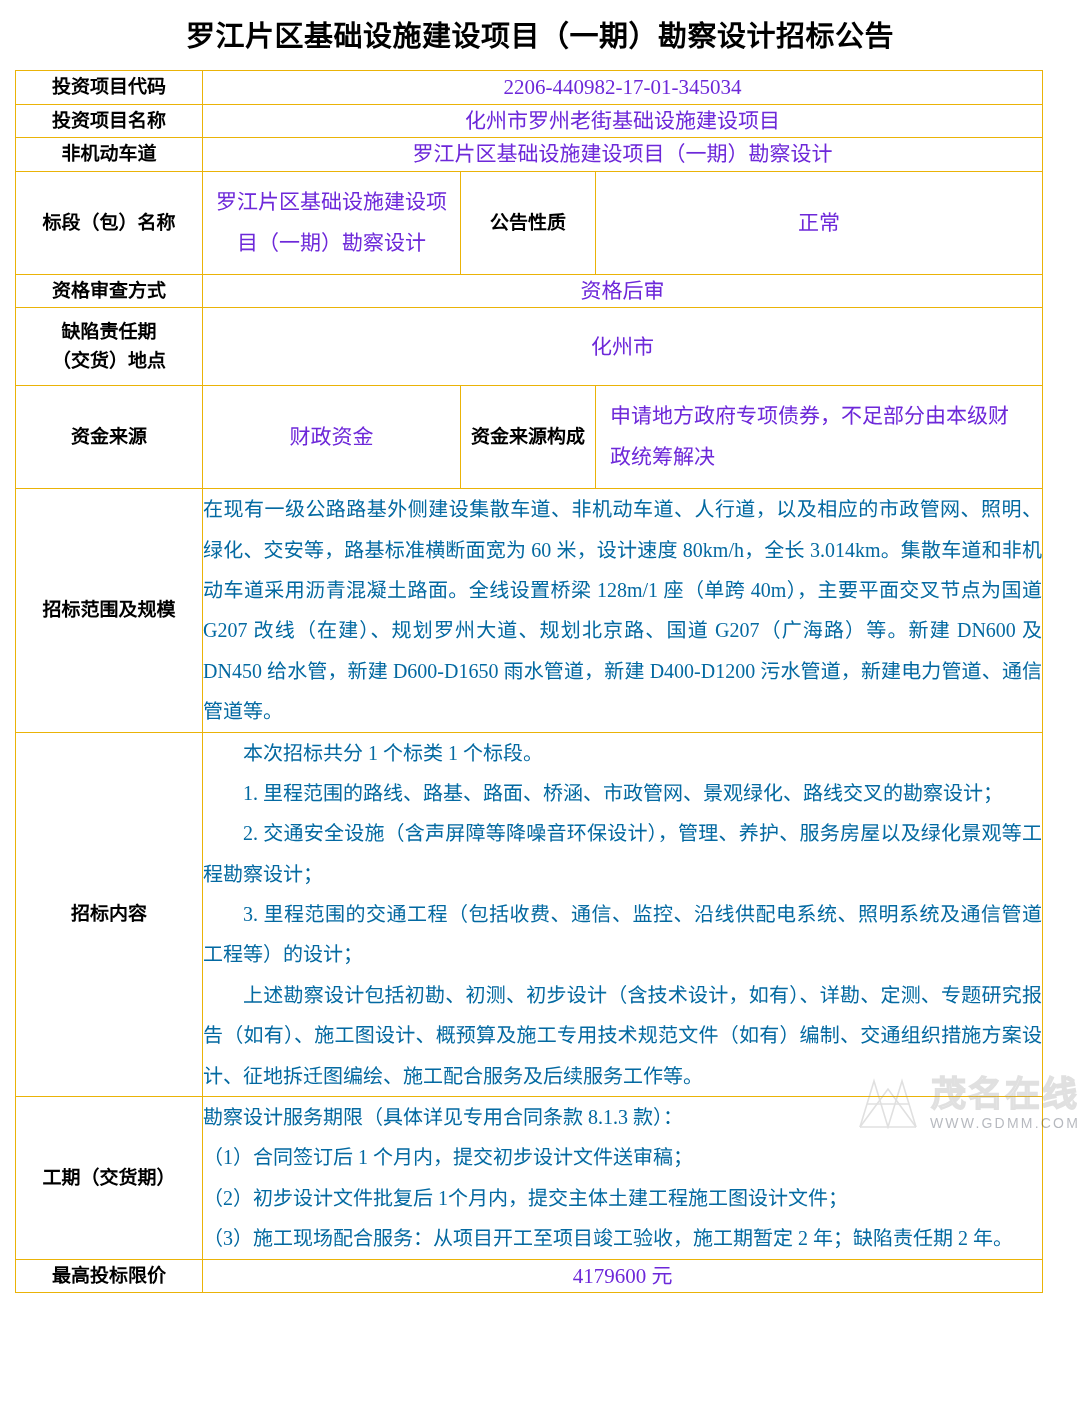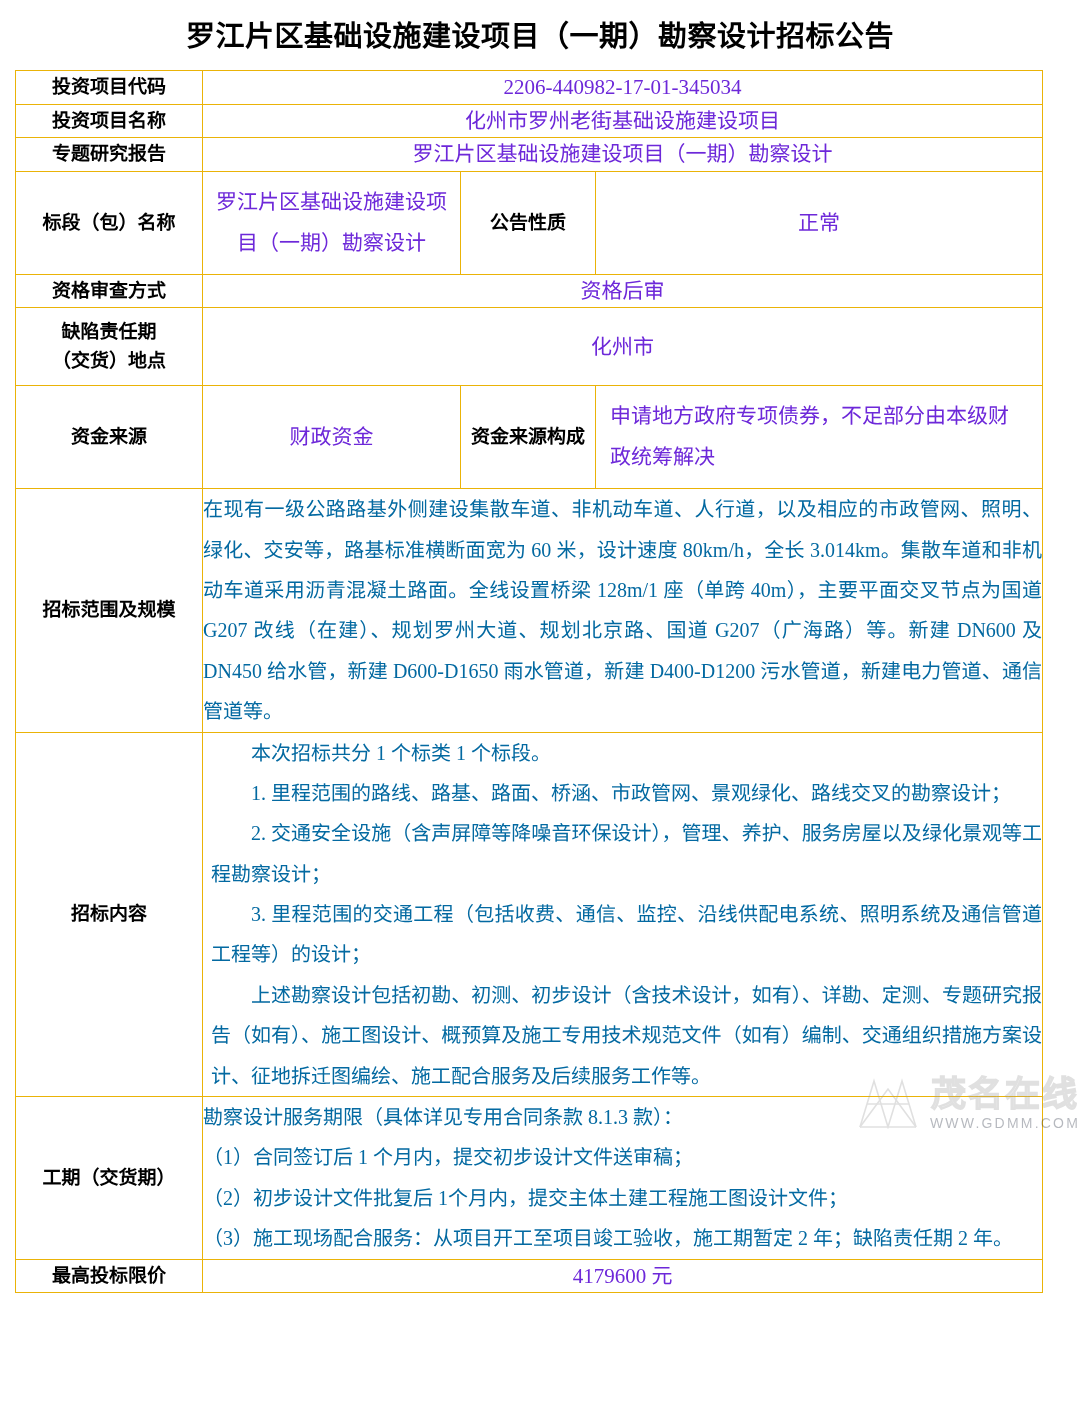--- a/index.html
+++ b/index.html
@@ -95,21 +95,20 @@
     padding: 10px 12px 12px 12px;
     color: #0369a1;
   }
   .para-cell p {
     margin: 0;
     text-align: justify;
     text-justify: inter-ideograph;
   }
   .para-cell p.indent {
     text-indent: 2em;
-    margin-left: 8px;
   }
 
   
   .watermark {
     position: absolute;
     left: 0;
     right: 0;
     bottom: 10px;
     height: 78px;
     display: flex;
@@ -171,21 +170,21 @@
           <td class="lbl">投资项目代码</td>
           <td class="val" colspan="3">2206-440982-17-01-345034</td>
         </tr>
 
         <tr>
           <td class="lbl">投资项目名称</td>
           <td class="val" colspan="3">化州市罗州老街基础设施建设项目</td>
         </tr>
 
         <tr>
-          <td class="lbl">专题研究报告</td>
+          <td class="lbl">非机动车道</td>
           <td class="val" colspan="3">罗江片区基础设施建设项目（一期）勘察设计</td>
         </tr>
 
         <tr>
           <td class="lbl">标段（包）名称</td>
           <td class="val two-line">罗江片区基础设施建设项目（一期）勘察设计</td>
           <td class="lbl">公告性质</td>
           <td class="val">正常</td>
         </tr>
 

